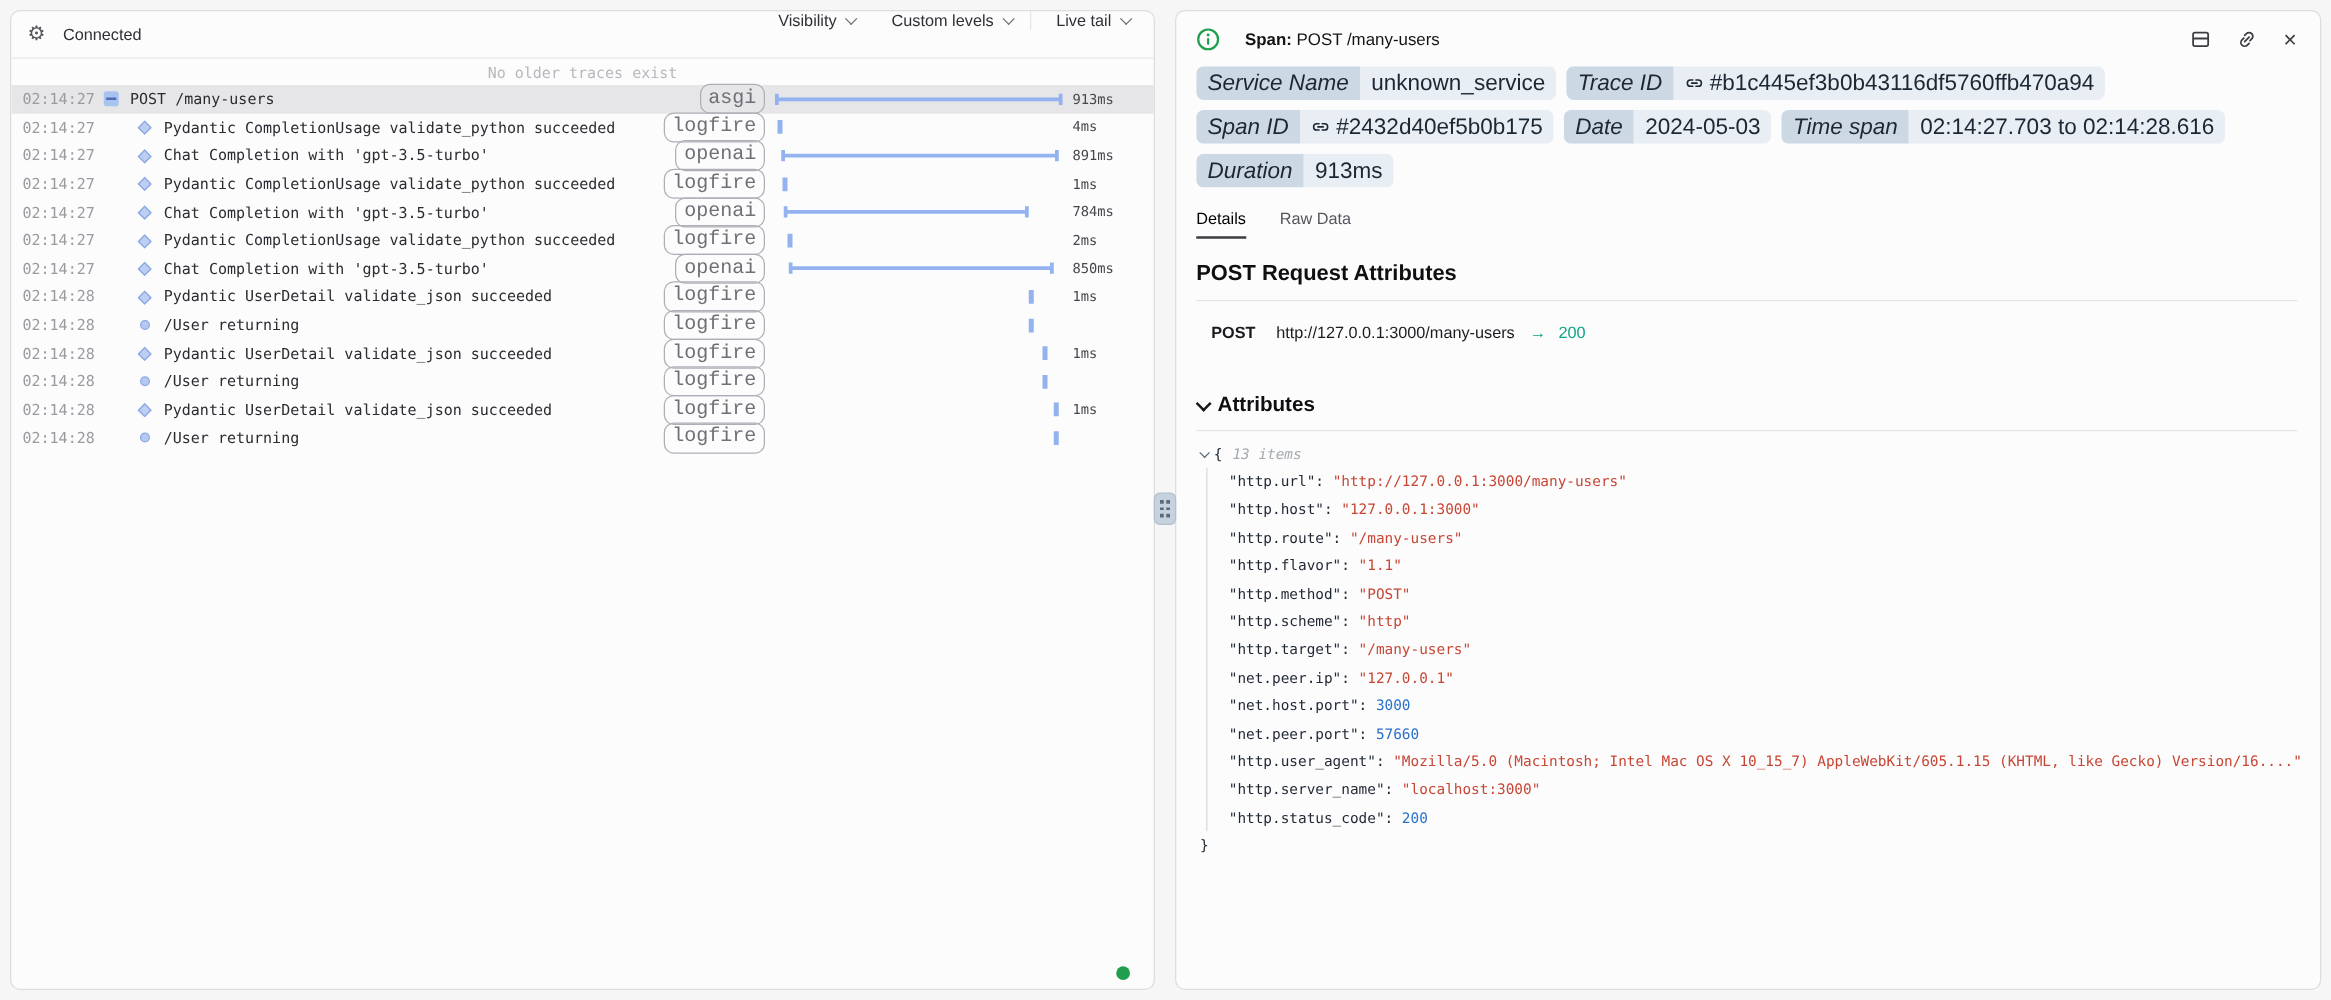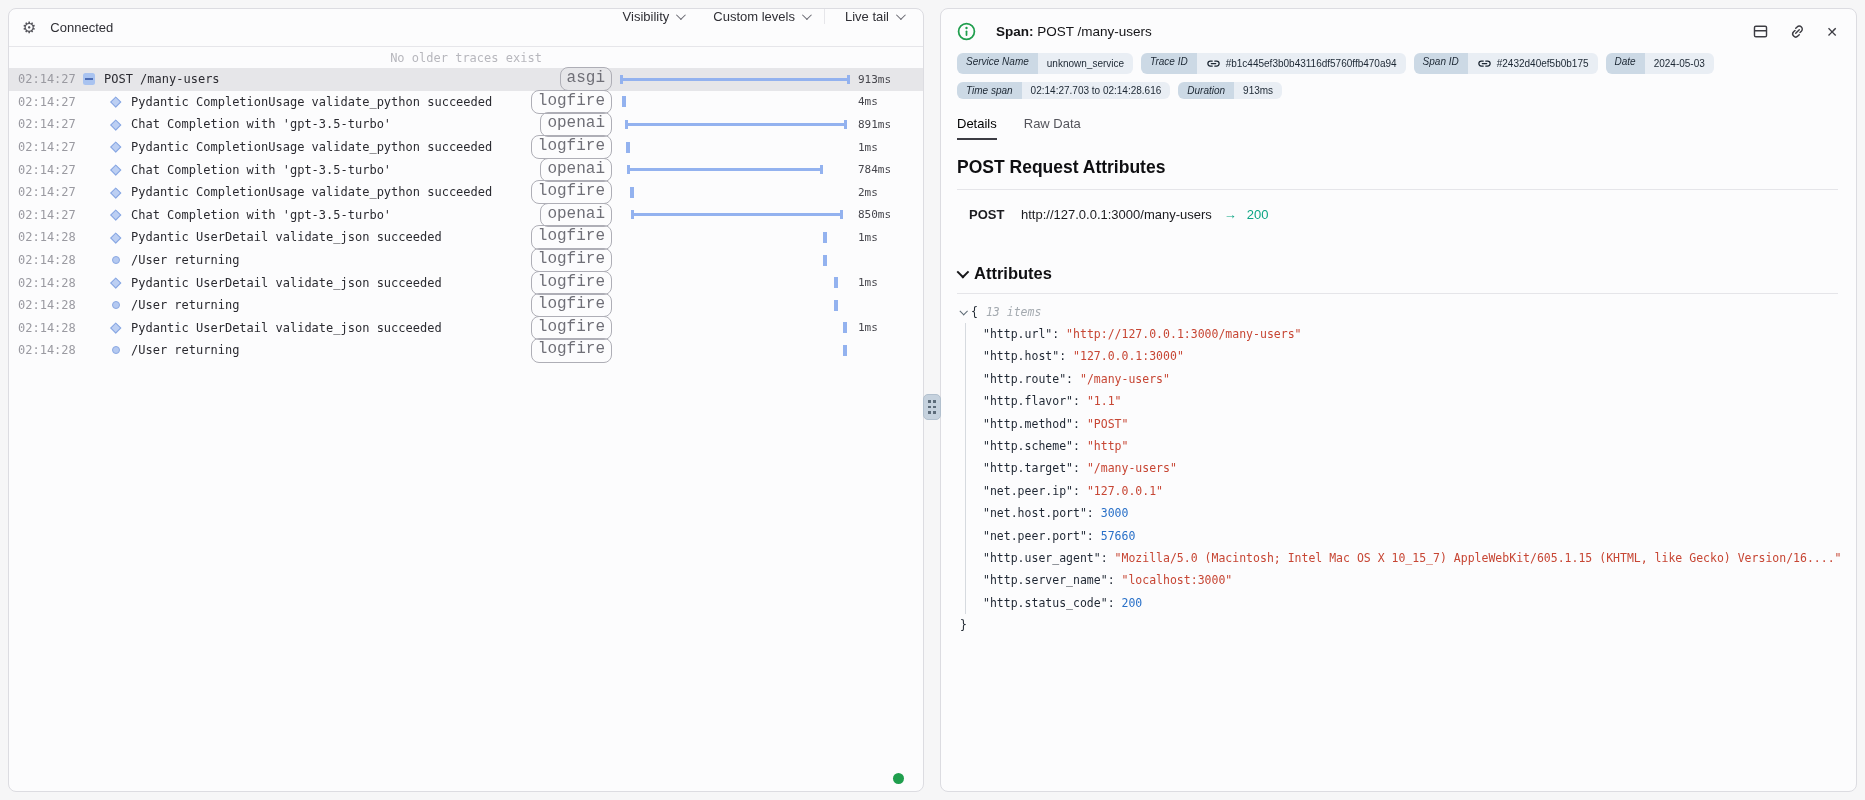--- a/index.html
+++ b/index.html
@@ -130,21 +130,21 @@
     padding: 13px 18px 4px 16px;
   }
   .info-icon { width: 19px; height: 19px; flex: none; }
   .detail-title { font-size: 13.5px; color: #141417; }
   .detail-title b { font-weight: 700; }
   .header-icons { margin-left: auto; display: flex; align-items: center; gap: 20px; color: #3c3c43; }
   .hicon { cursor: pointer; display: flex; align-items: center; }
   .close-x { font-size: 14px; color: #3c3c43; }
 
   .badges { display: flex; flex-wrap: wrap; gap: 8px; padding: 8px 16px 0; }
-  .pill { display: inline-flex; font-size: 10px; border-radius: 6px; overflow: hidden; }
+  .pill { display: inline-flex; font-size: 18px; border-radius: 6px; overflow: hidden; }
   .pill-label {
     background: var(--badge-label-bg); color: #1c2733;
     font-style: italic; padding: 3px 9px;
   }
   .pill-value {
     background: var(--badge-value-bg); color: #1c2733;
     padding: 3px 9px; display: inline-flex; align-items: center; gap: 5px;
   }
   .link-svg { flex: none; }
 

